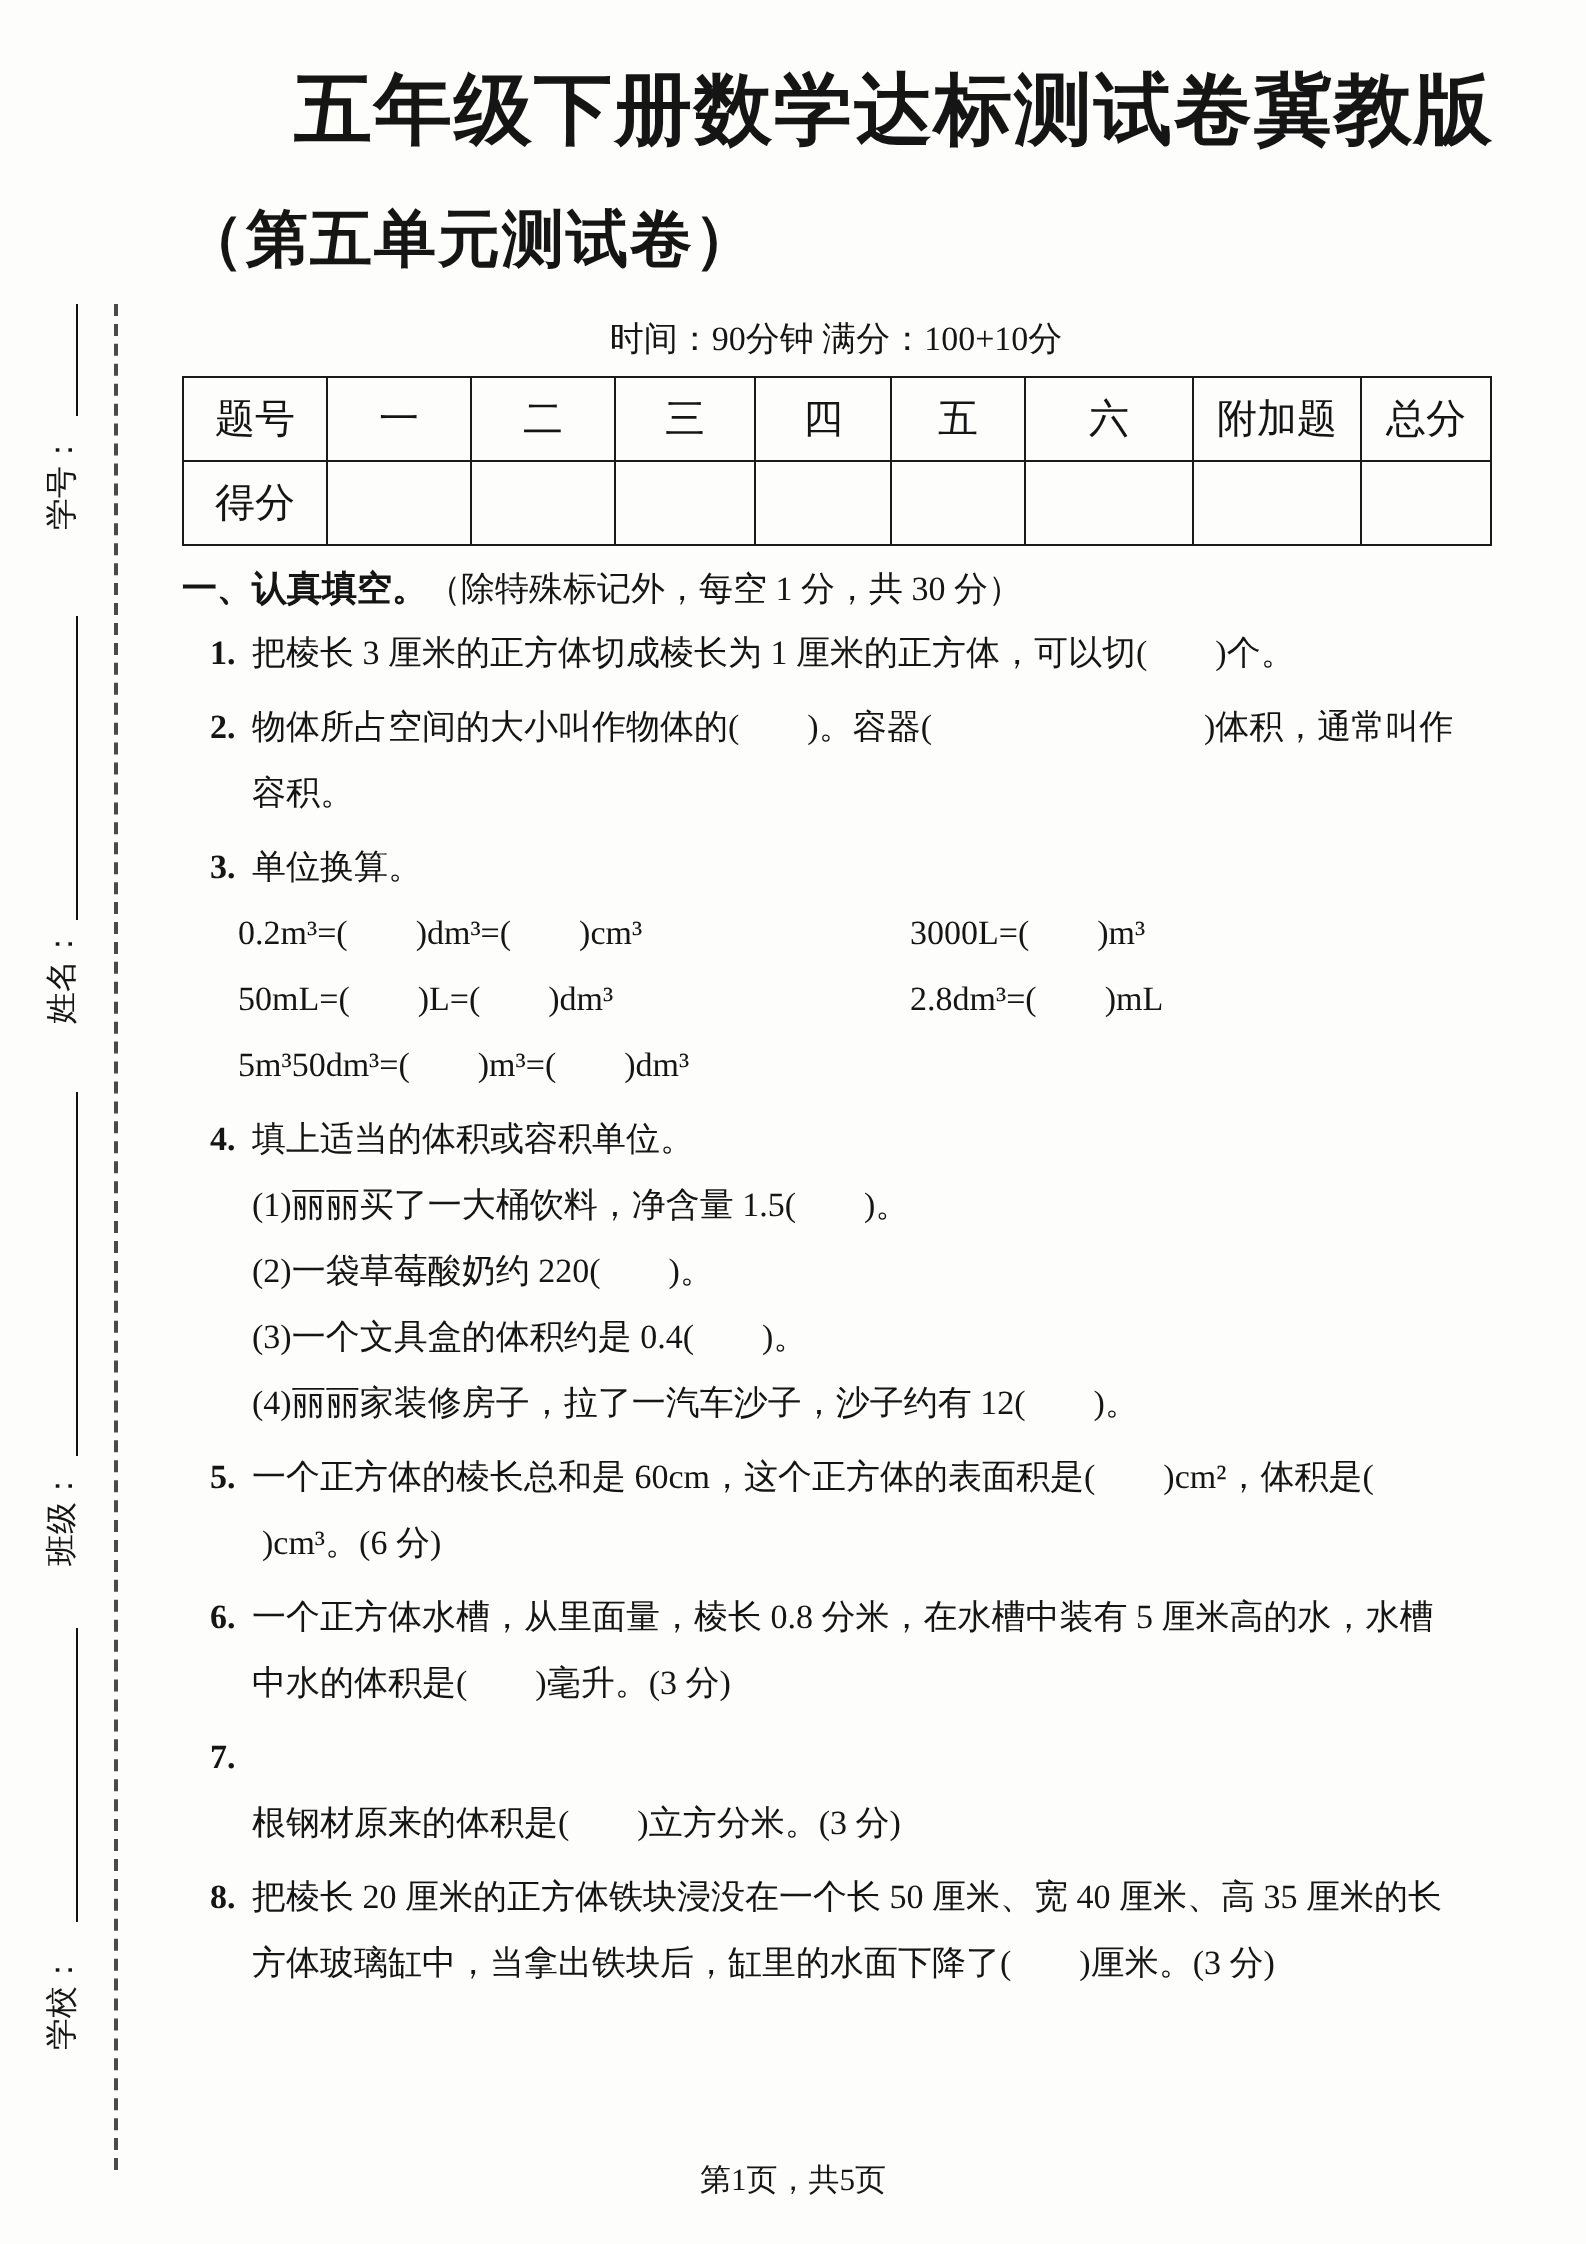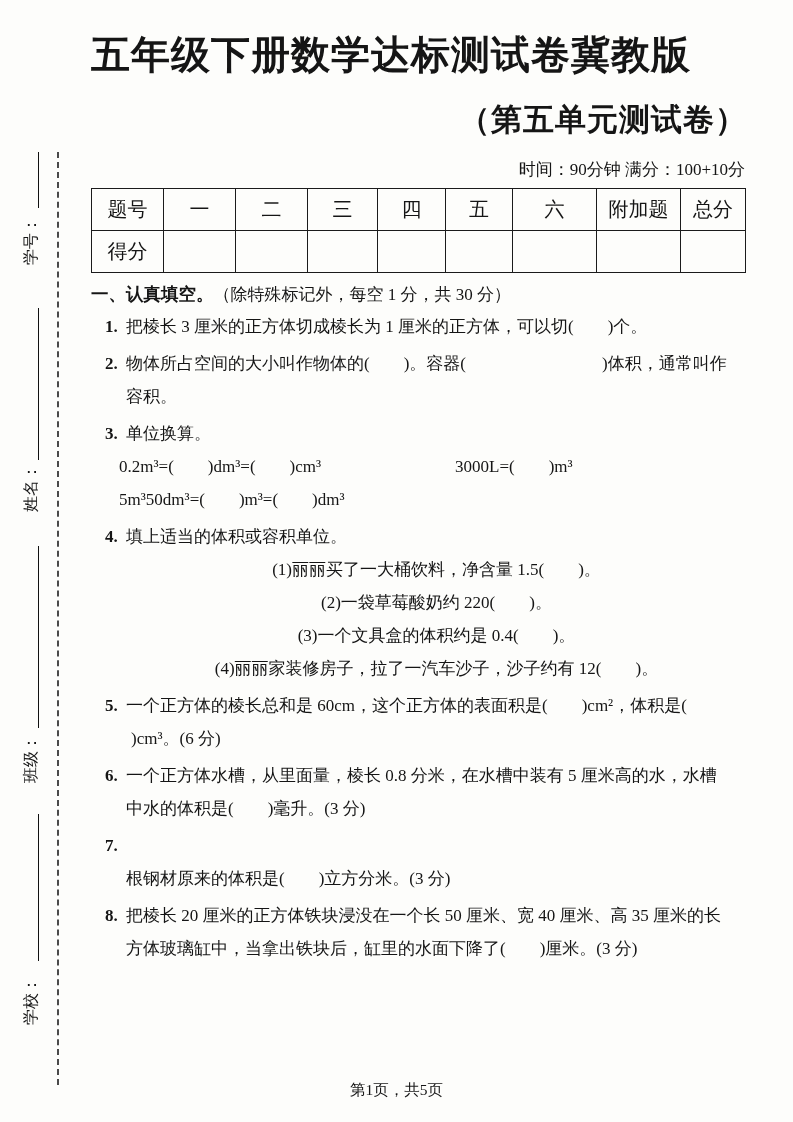--- a/index.html
+++ b/index.html
@@ -32,29 +32,29 @@
     transform: rotate(-90deg); transform-origin: center center;
   }
   .sl-1 { top: 231px; }
   .sl-2 { top: 478px; }
   .sl-3 { top: 749px; }
   .sl-4 { top: 991px; }
 
   
   .main { position: absolute; left: 91px; top: 20px; width: 656px; }
   .title {
-    font-size: 39px; font-weight: bold; text-align: left;
+    font-size: 39px; font-weight: bold; text-align: right;
     letter-spacing: 1px; margin-top: 8px; white-space: nowrap;
   }
   .subtitle {
-    font-size: 31px; font-weight: bold; text-align: right;
+    font-size: 31px; font-weight: bold; text-align: left;
     letter-spacing: 1px; margin-top: 17px;
   }
   .info-line {
-    font-size: 17px; text-align: right; margin-top: 17px; padding-right: 2px;
+    font-size: 17px; text-align: center; margin-top: 17px; padding-right: 2px;
   }
 
   table.score-table {
     border-collapse: collapse; table-layout: fixed; width: 654px;
     margin-top: 7px;
   }
   .score-table td {
     border: 1.5px solid #1b1b1b; height: 42px; text-align: center;
     vertical-align: middle; font-size: 20px; font-weight: normal;
     font-family: "Liberation Serif", "DejaVu Serif", serif;
@@ -70,21 +70,21 @@
   .questions { margin-top: 3px; font-size: 17px; }
   .question { margin-top: 4px; padding-left: 14px; }
   .q-line { display: flex; line-height: 33px; white-space: nowrap; }
   .q-num { font-weight: bold; width: 21px; flex: 0 0 21px; }
   .q-text { white-space: pre; }
   .cont { padding-left: 21px; }
   .cont-tight { padding-left: 9px; }
   .conv { padding-left: 14px; }
   .conv .c-a { display: inline-block; width: 336px; white-space: pre; }
   .conv .c-b { white-space: pre; }
-  .sub { padding-left: 21px; justify-content: center; }
+  .sub { padding-left: 21px; }
 
   .footer {
     position: absolute; left: 0; width: 793px; top: 1080px;
     text-align: center; font-size: 15.5px;
   }
 </style>
 </head>
 <body>
 
 <div class="page">
@@ -169,20 +169,24 @@
       <div class="question">
         <div class="q-line">
           <span class="q-num">3.</span>
           <span class="q-text">单位换算。</span>
         </div>
         <div class="q-line conv">
           <span class="c-a">0.2m³=(　　)dm³=(　　)cm³</span>
           <span class="c-b">3000L=(　　)m³</span>
         </div>
         <div class="q-line conv">
+          <span class="c-a">50mL=(　　)L=(　　)dm³</span>
+          <span class="c-b">2.8dm³=(　　)mL</span>
+        </div>
+        <div class="q-line conv">
           <span class="c-a">5m³50dm³=(　　)m³=(　　)dm³</span>
           <span class="c-b"></span>
         </div>
       </div>
 
       <div class="question">
         <div class="q-line">
           <span class="q-num">4.</span>
           <span class="q-text">填上适当的体积或容积单位。</span>
         </div>

